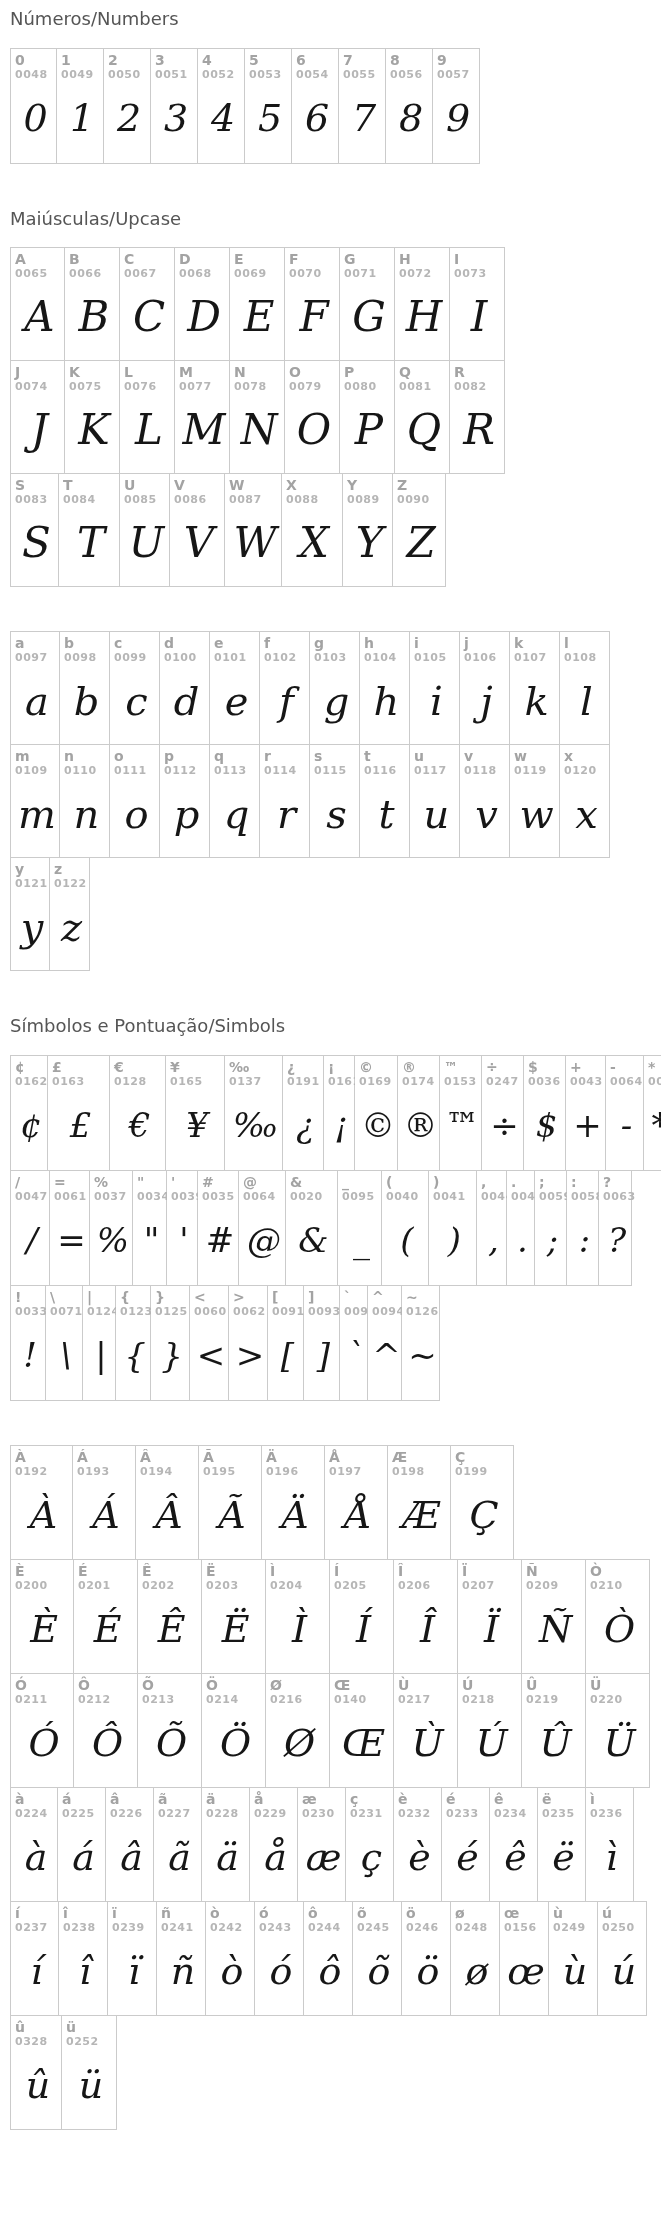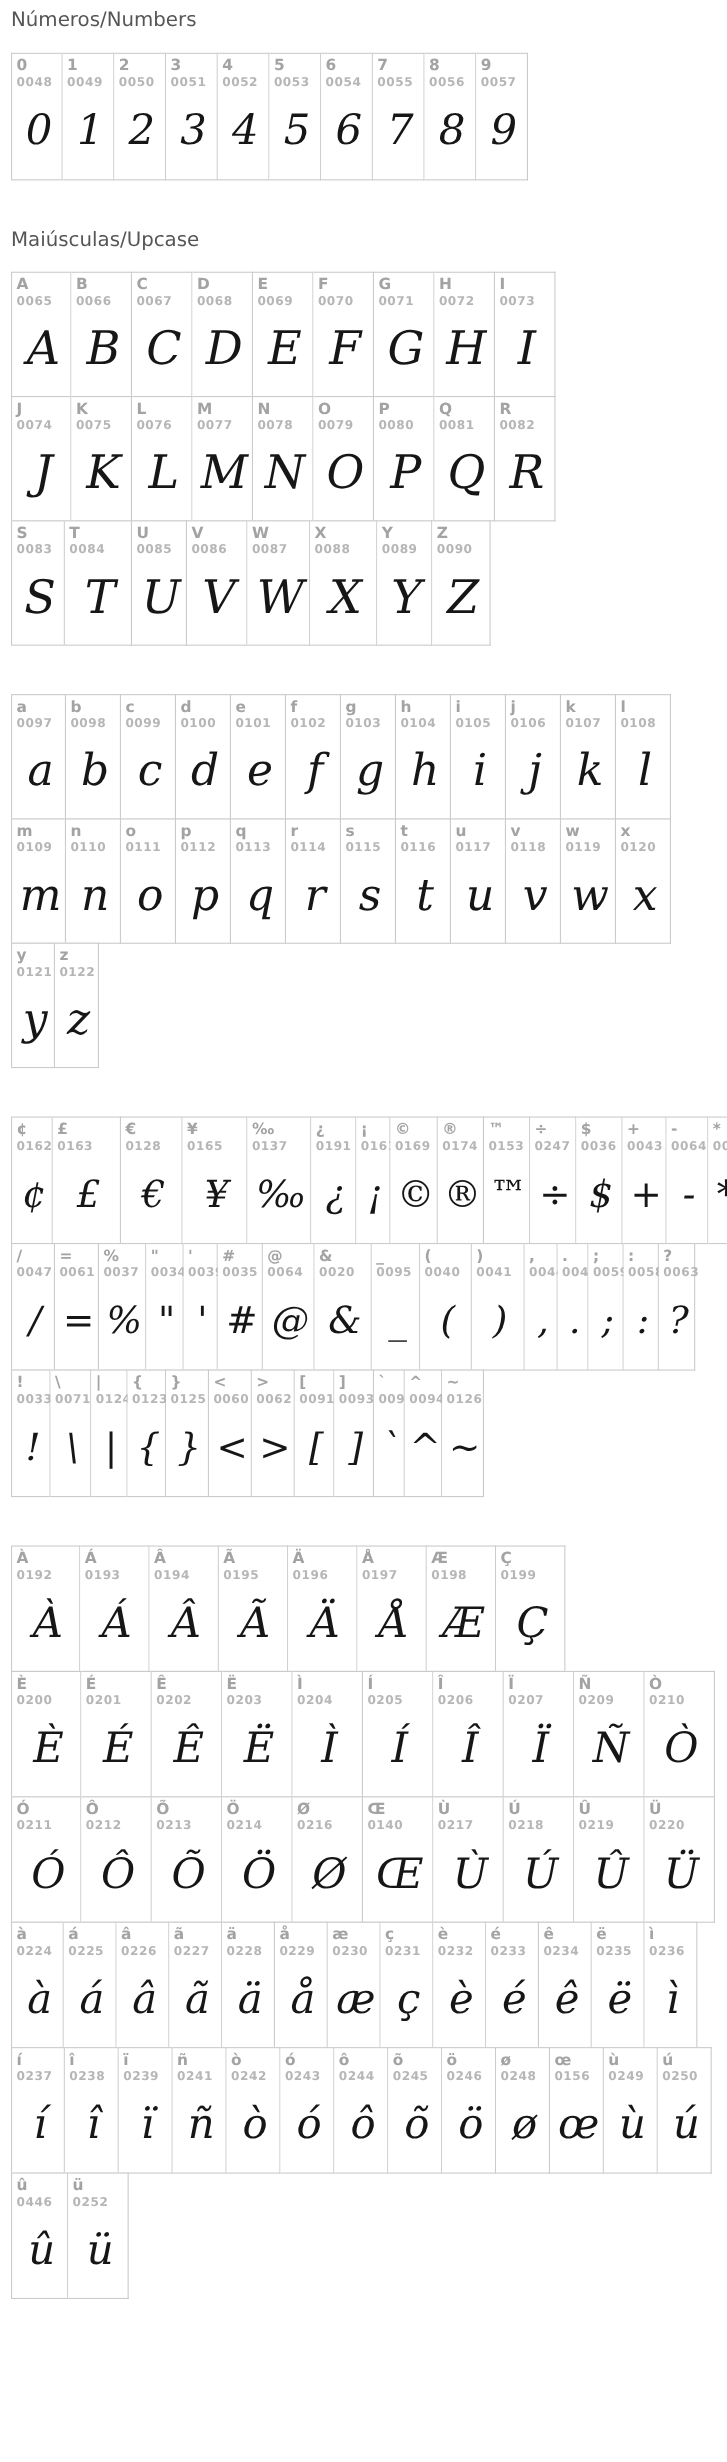--- a/index.html
+++ b/index.html
@@ -393,20 +393,21 @@
           </div>
           <div class="cell" style="width: 40px; height: 114px;">
             <span class="cell-label">z</span>
             <span class="cell-code">0122</span>
             <div class="cell-glyph" style="font-size: 40px;">z</div>
           </div>
         </div>
       </div>
     </section>
     <section class="section">
+      <h2 class="section-title">Símbolos e Pontuação/Simbols</h2>
       <div class="glyph-table">
         <div class="grid-row">
           <div class="cell" style="width: 38px; height: 116px;">
             <span class="cell-label">¢</span>
             <span class="cell-code">0162</span>
             <div class="cell-glyph" style="font-size: 34px;">¢</div>
           </div>
           <div class="cell" style="width: 62px; height: 116px;">
             <span class="cell-label">£</span>
             <span class="cell-code">0163</span>
@@ -902,21 +903,21 @@
           </div>
           <div class="cell" style="width: 49px; height: 115px;">
             <span class="cell-label">ú</span>
             <span class="cell-code">0250</span>
             <div class="cell-glyph" style="font-size: 38px;">ú</div>
           </div>
         </div>
         <div class="grid-row">
           <div class="cell" style="width: 52px; height: 115px;">
             <span class="cell-label">û</span>
-            <span class="cell-code">0446</span>
+            <span class="cell-code">0328</span>
             <div class="cell-glyph" style="font-size: 38px;">û</div>
           </div>
           <div class="cell" style="width: 55px; height: 115px;">
             <span class="cell-label">ü</span>
             <span class="cell-code">0252</span>
             <div class="cell-glyph" style="font-size: 38px;">ü</div>
           </div>
         </div>
       </div>
     </section>

